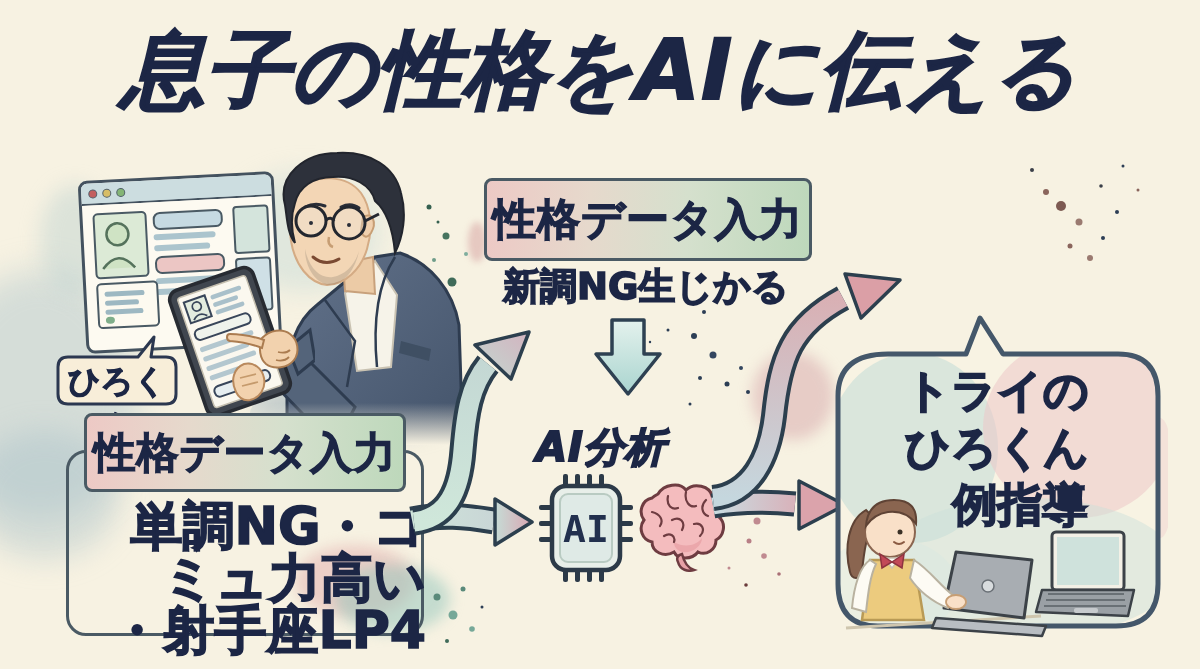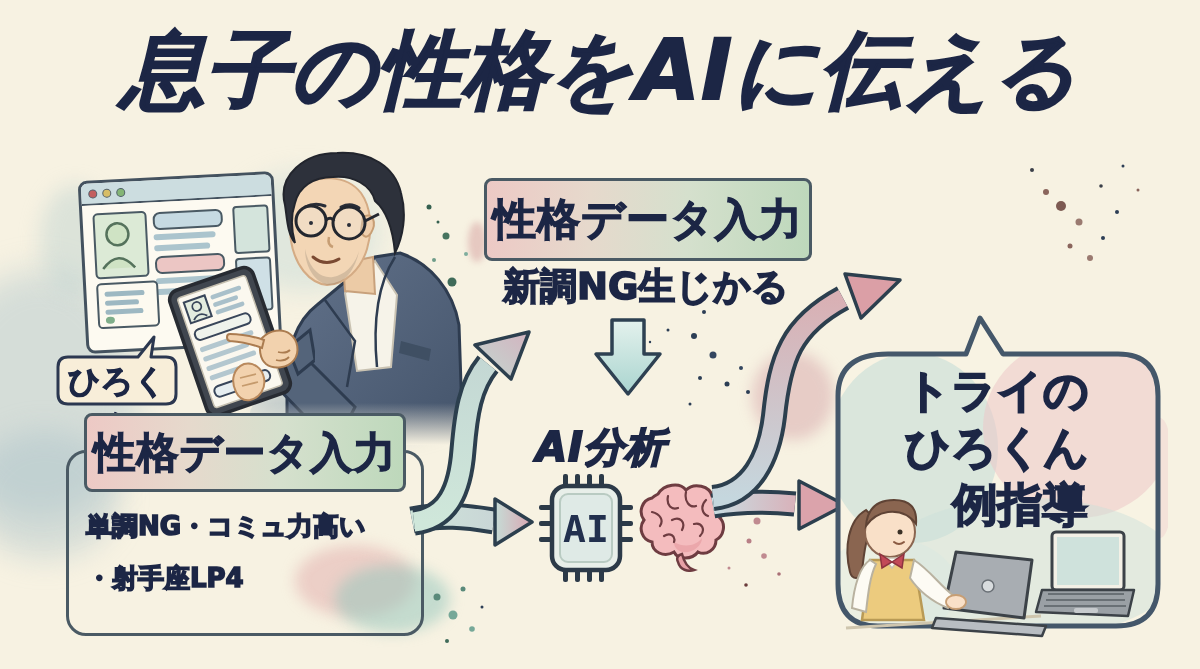--- a/index.html
+++ b/index.html
@@ -23,21 +23,21 @@
   .skel{position:absolute;border-radius:3px;}
 
   
   .hdrbox{background:linear-gradient(93deg,#edc9c5 0%,#e6d9cc 32%,#d5e0cd 62%,#bdd8bb 100%);
           border:3.5px solid #4a5a64;border-radius:8px;display:flex;align-items:center;justify-content:center;}
   #top-box{left:484px;top:178px;width:322px;height:77px;font-size:43px;}
   #top-note{left:474px;top:262px;width:344px;text-align:center;font-size:37px;-webkit-text-stroke:1.6px #1c2645;}
 
   #left-box{left:66px;top:450px;width:352px;height:180px;border:3.5px solid #4a5a64;border-radius:20px;background:transparent;}
   #left-hdr{left:84px;top:413px;width:316px;height:73px;font-size:42px;}
-  #left-lines{left:86px;top:500px;width:340px;font-size:26px;line-height:52px;-webkit-text-stroke:1.6px #1c2645;}
+  #left-lines{left:86px;top:500px;width:340px;font-size:52px;line-height:52px;text-align:right;-webkit-text-stroke:1.6px #1c2645;}
 
   #ai-label{left:536px;top:420px;font-size:40px;}
   #optimal{left:898px;top:260px;font-size:53px;}
 
   #out-text{left:858px;top:352px;width:278px;text-align:center;font-size:45px;line-height:57px;margin-top:10px;-webkit-text-stroke:1.8px #1c2645;}
   #out-text .l3{margin-left:46px;}
 
   #speech-label{left:62px;top:360px;width:110px;text-align:center;font-size:32px;-webkit-text-stroke:1px #1c2645;}
 </style>
 </head>

